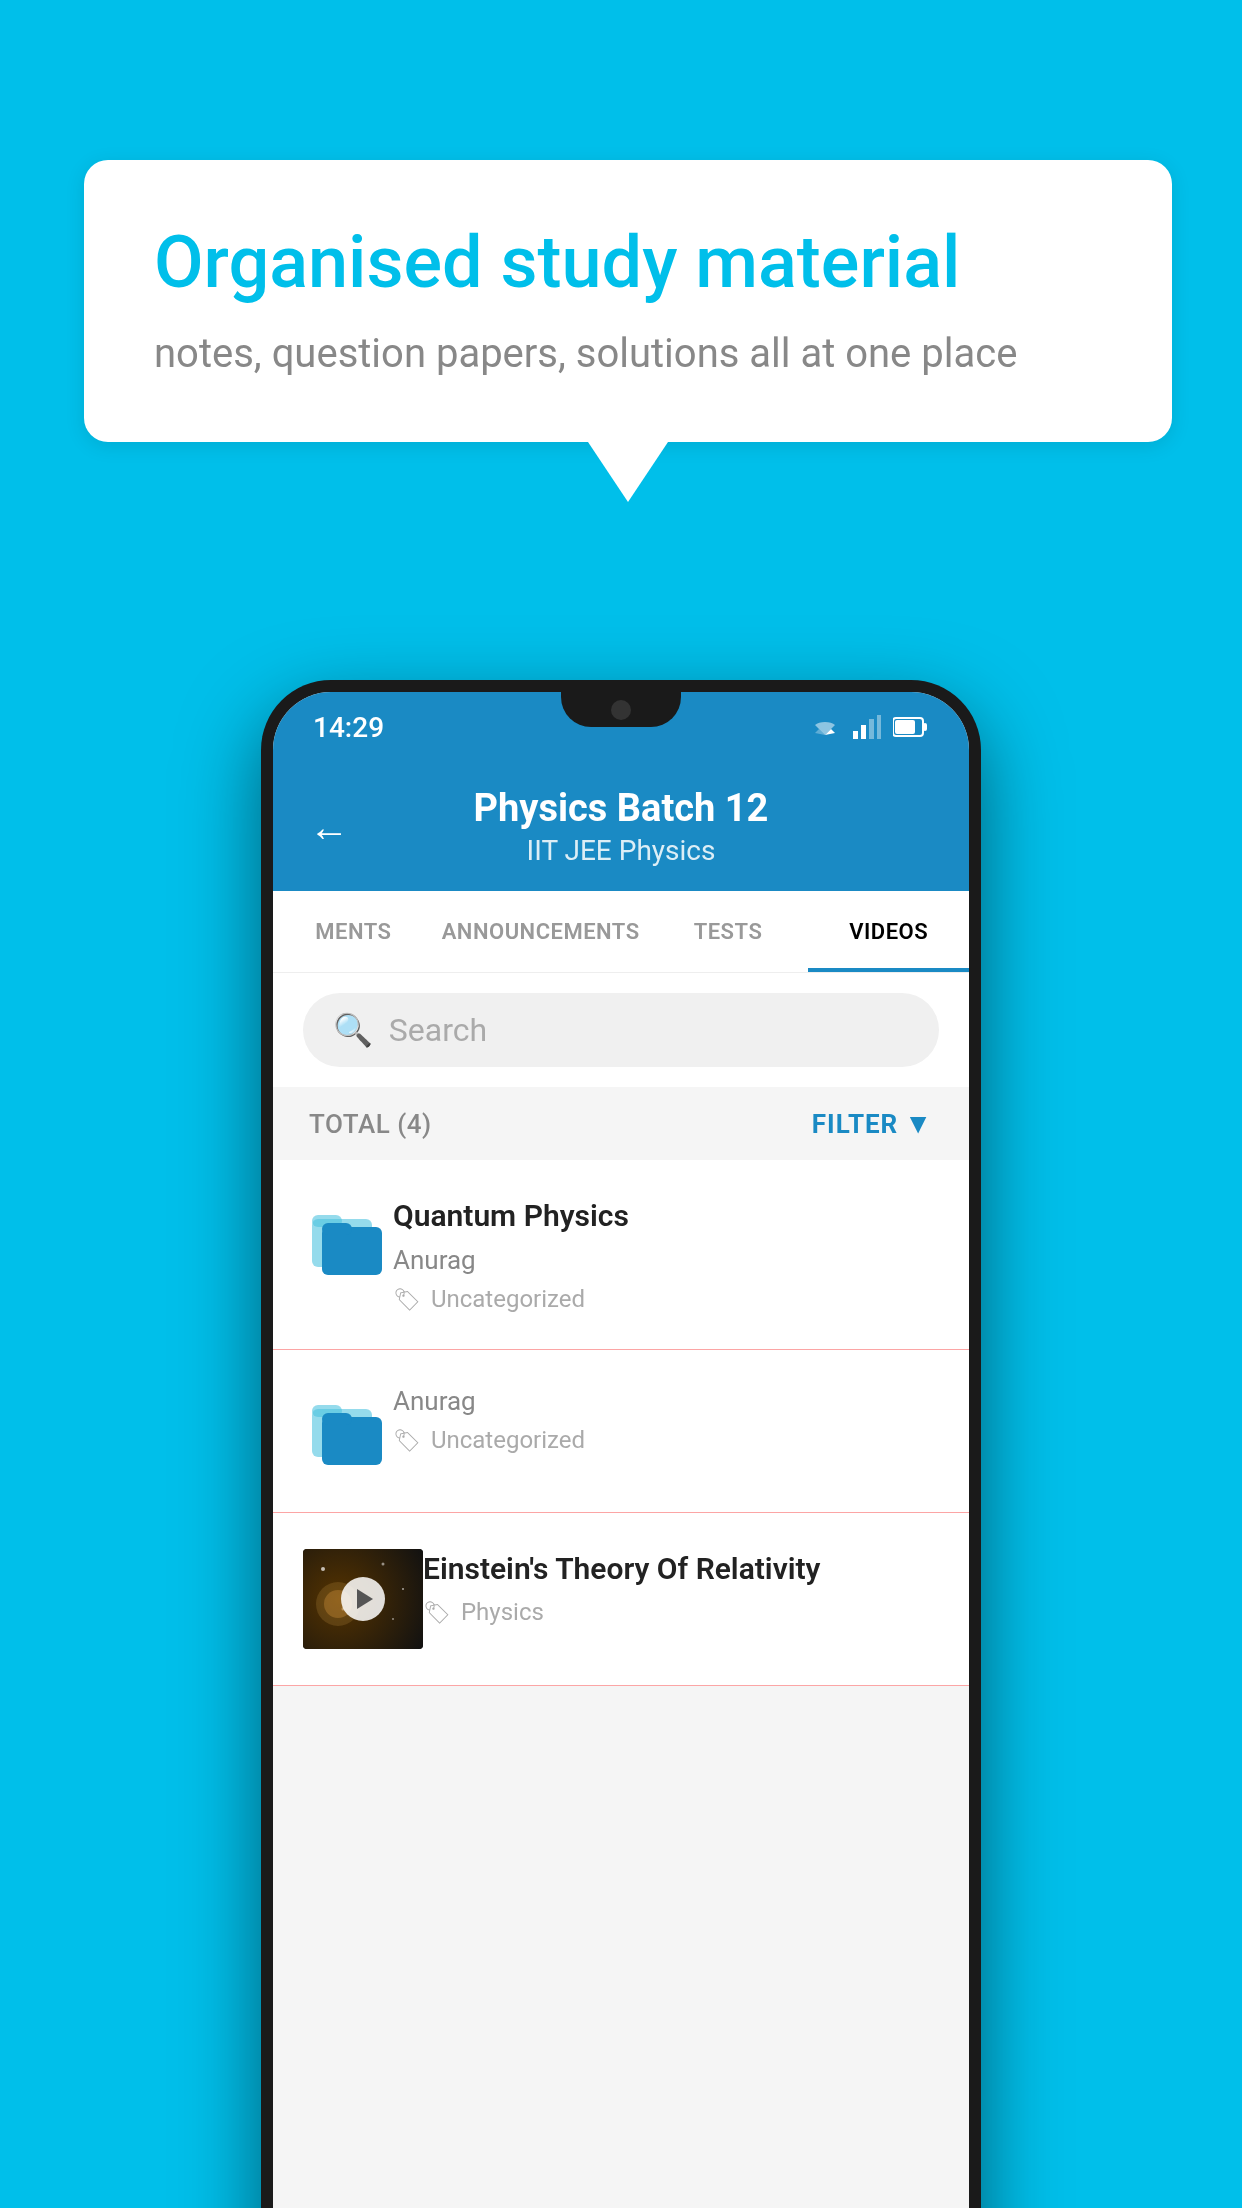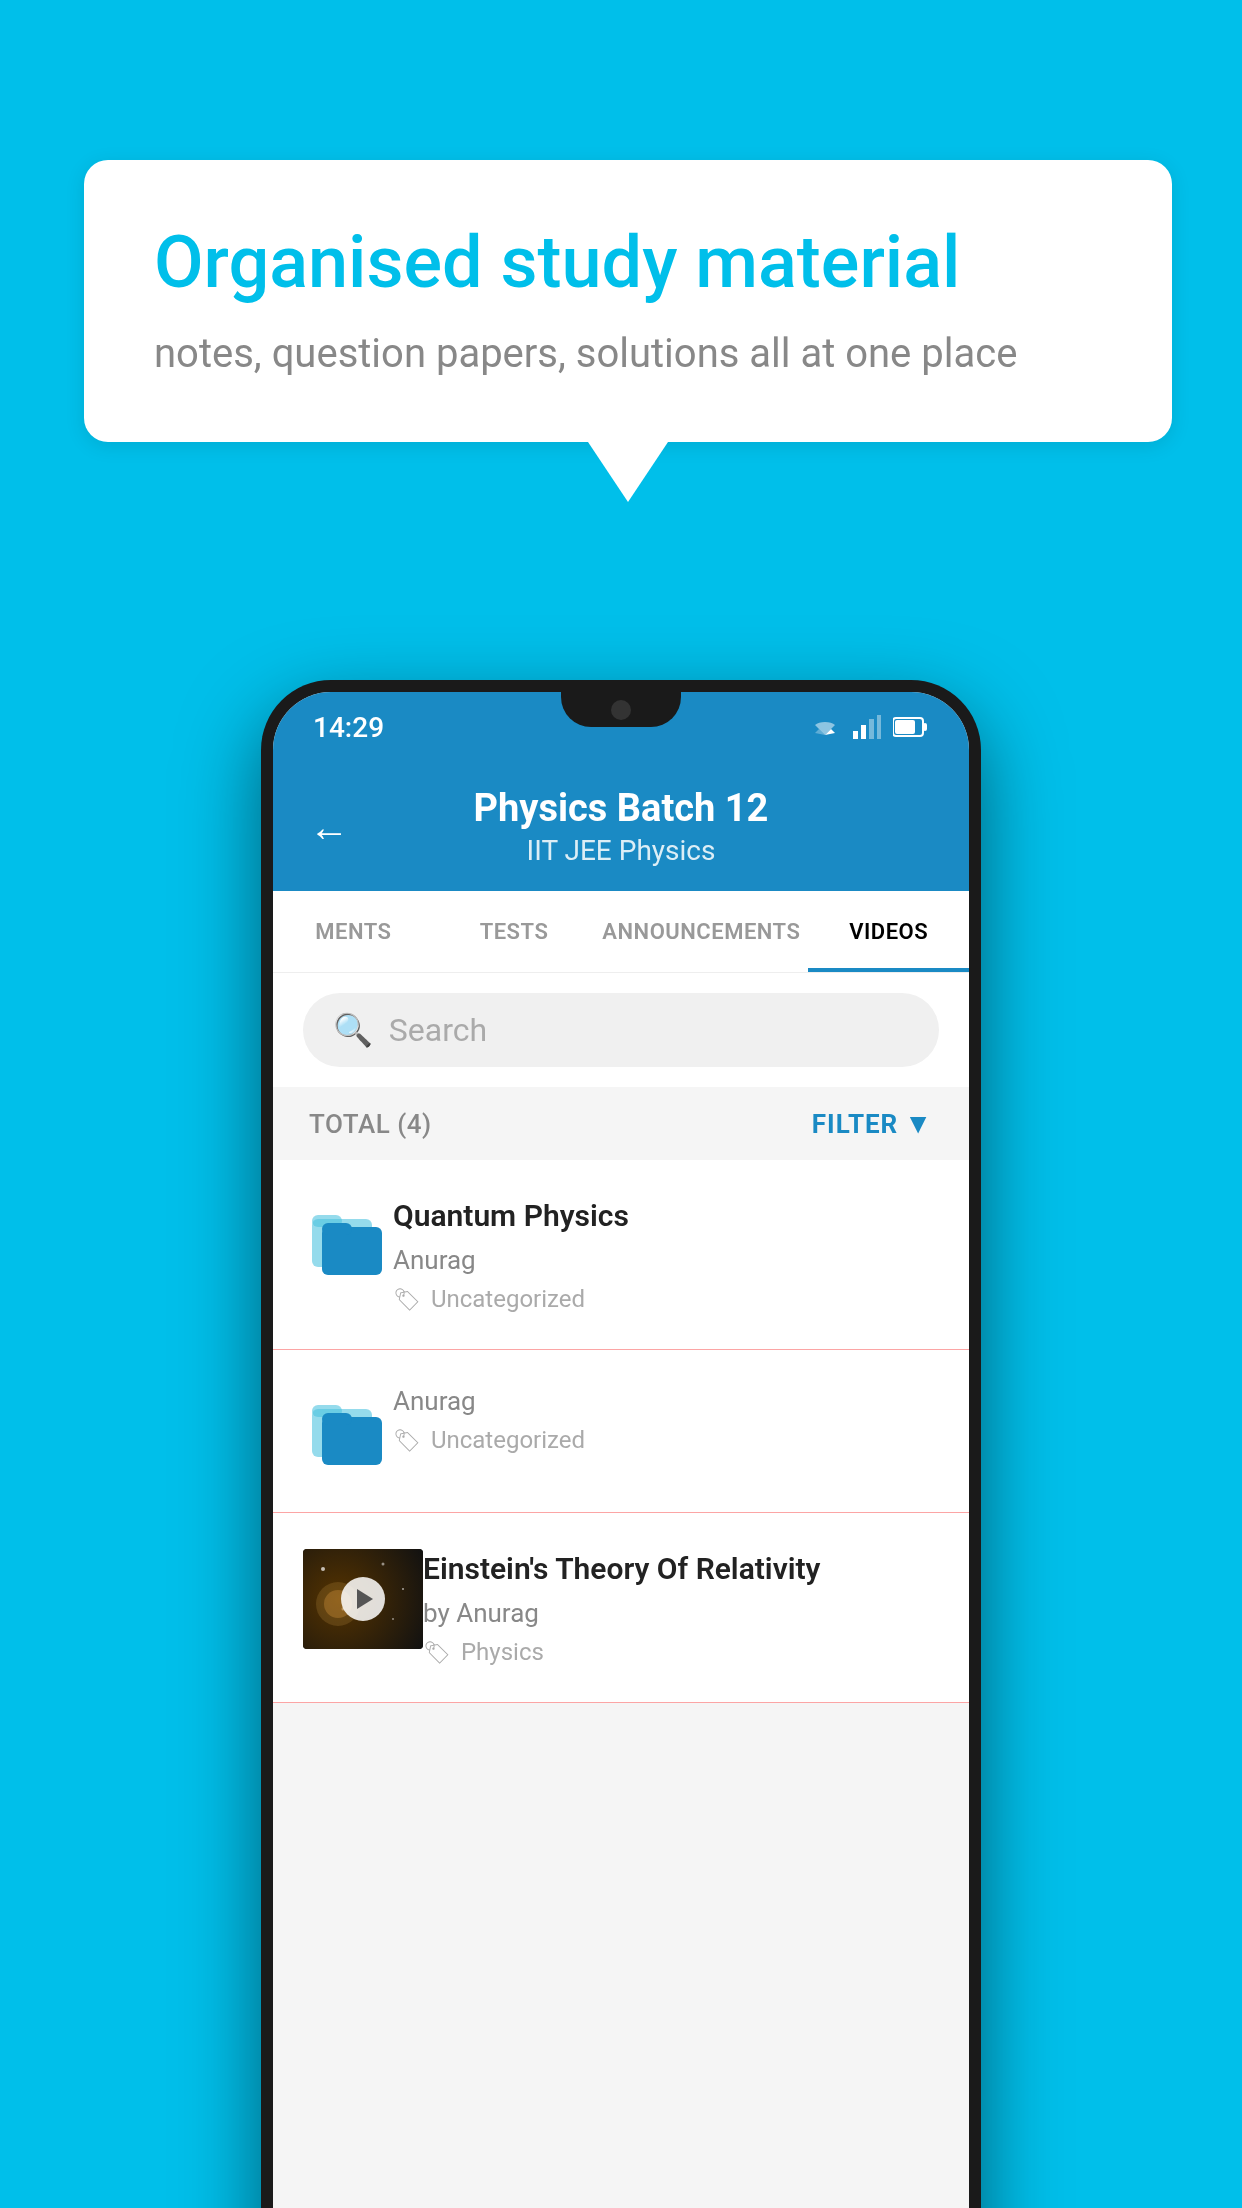--- a/index.html
+++ b/index.html
@@ -402,24 +402,24 @@
       <div class="header-back">←</div>
       <div class="header-title">Physics Batch 12</div>
       <div class="header-subtitle">IIT JEE   Physics</div>
     </div>
 
     <div class="tabs">
       <div class="tab">
         <span>MENTS</span>
       </div>
       <div class="tab">
+        <span>ANNOUNCEMENTS</span>
+      </div>
+      <div class="tab">
         <span>TESTS</span>
-      </div>
-      <div class="tab">
-        <span>ANNOUNCEMENTS</span>
       </div>
       <div class="tab active">
         <span>VIDEOS</span>
       </div>
     </div>
 
     <div class="search-container">
       <div class="search-bar">
         <span class="search-icon-inner">🔍</span>
         <span class="search-text">Search</span>
@@ -488,21 +488,20 @@
 
             <circle cx="35" cy="55" r="22" fill="rgba(255,200,100,0.15)"></circle>
             <circle cx="35" cy="55" r="14" fill="rgba(255,180,80,0.25)"></circle>
           </svg>
           <div class="play-btn">
             <div class="play-triangle"></div>
           </div>
         </div>
         <div class="video-info">
           <div class="video-title">Einstein's Theory Of Relativity</div>
-          <div class="video-author">by Anurag</div>
           <div class="video-tag">
             <span class="tag-icon">🏷</span>
             <span>Physics</span>
           </div>
         </div>
       </div>
 
     </div>
   </div>
 </div>

